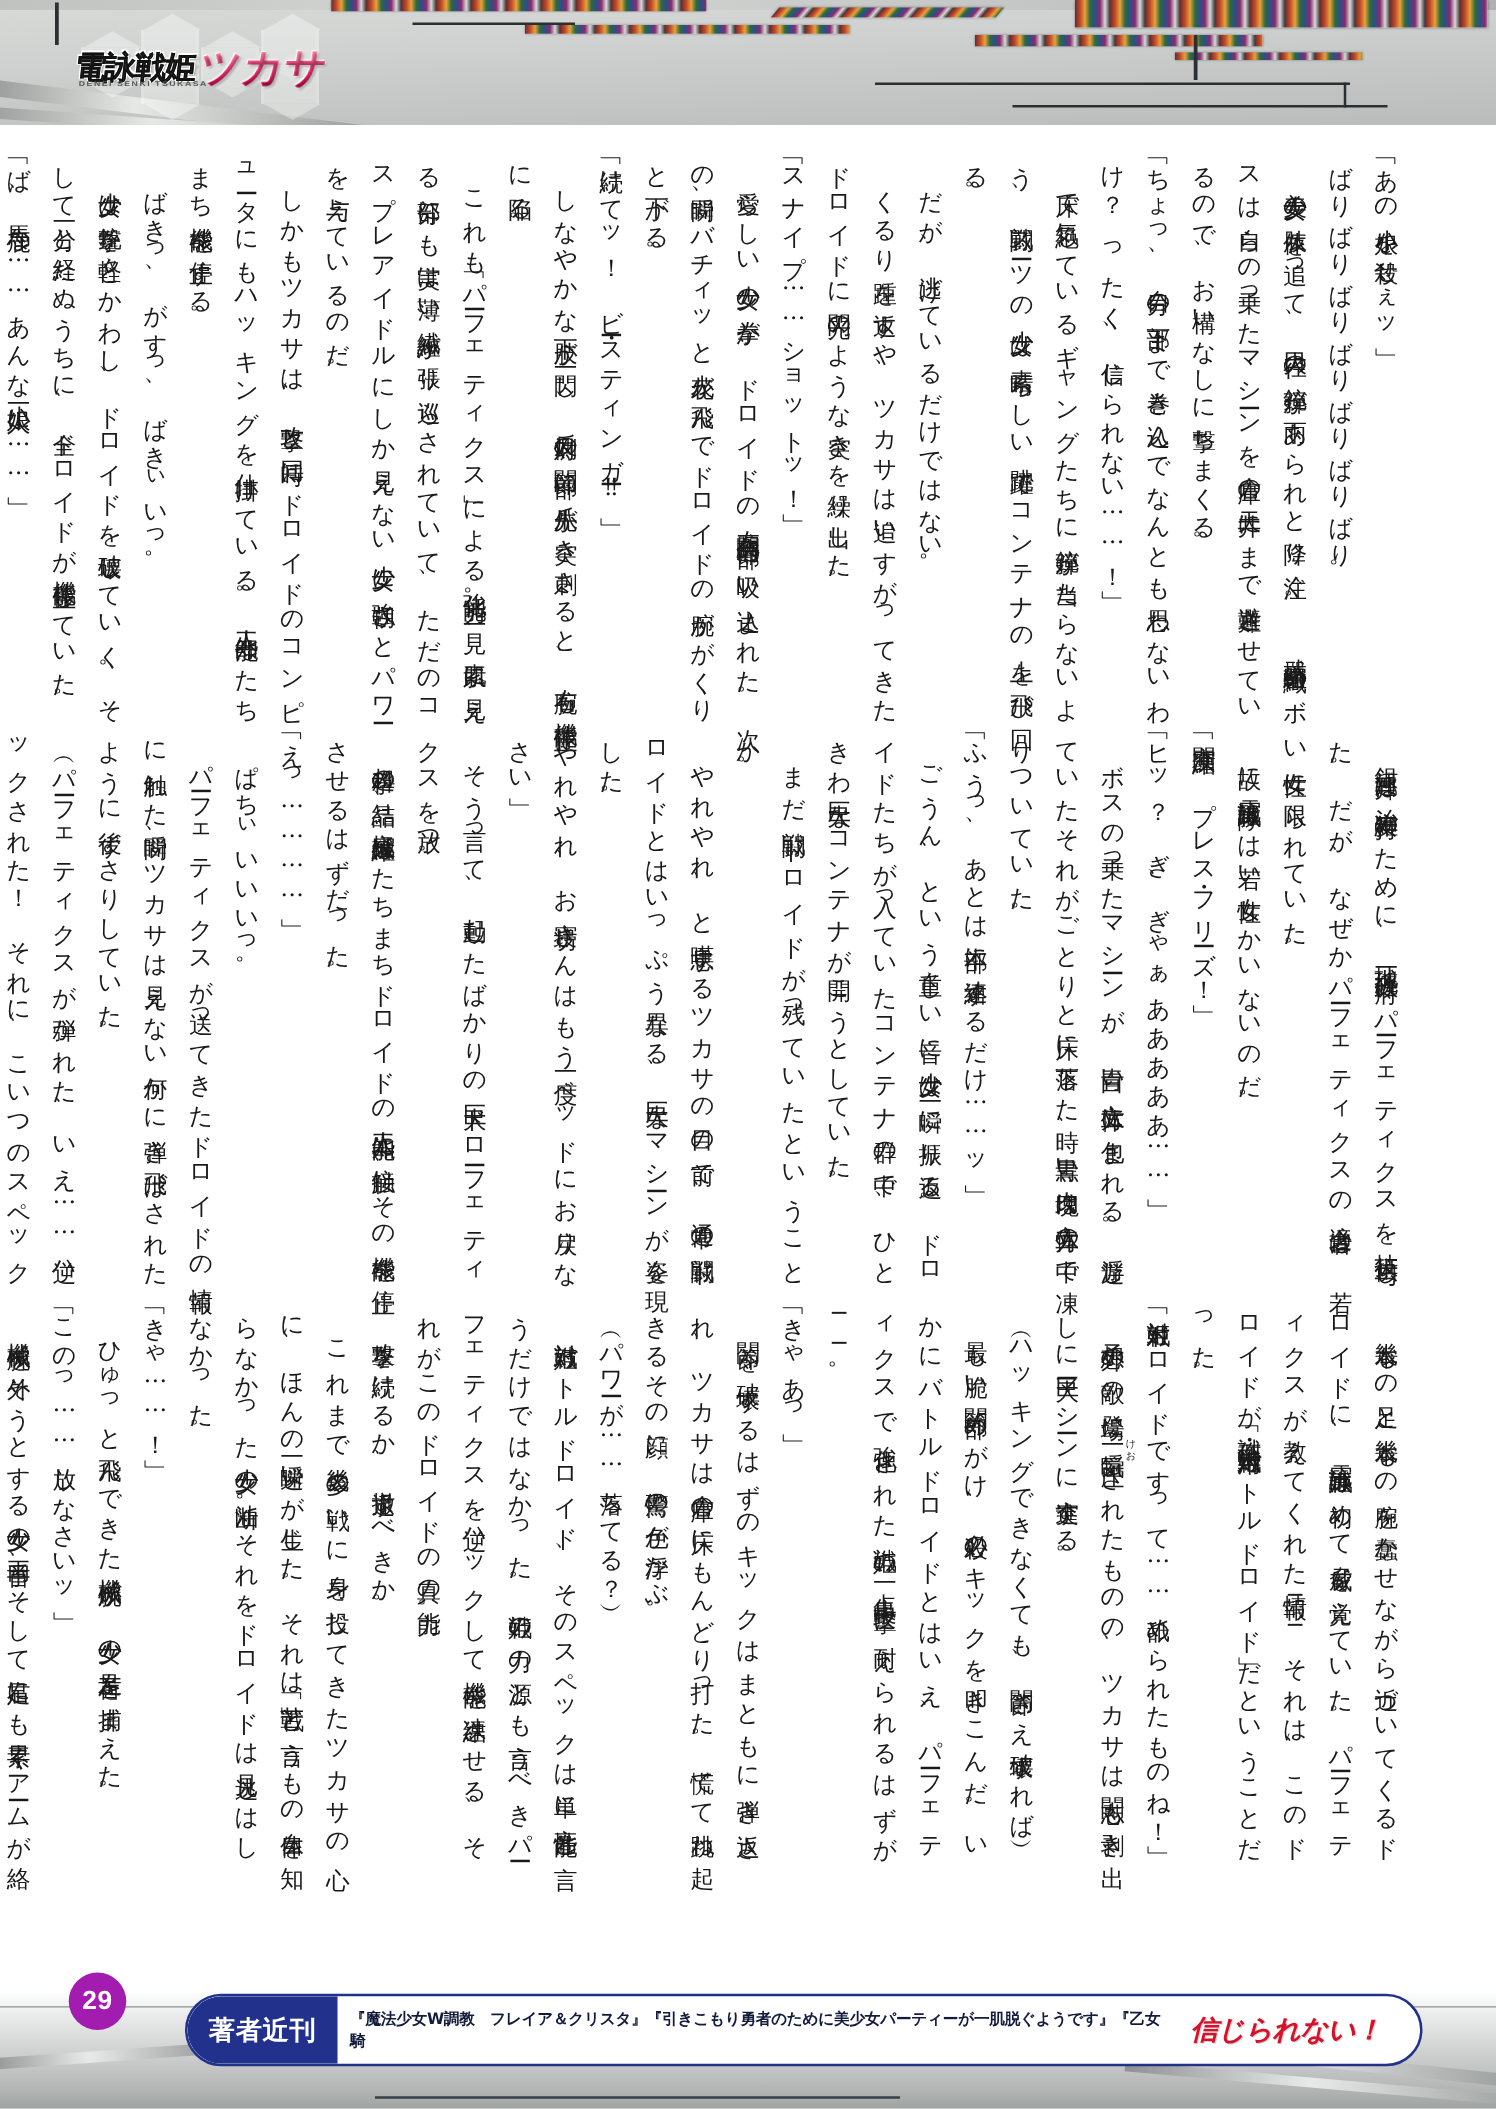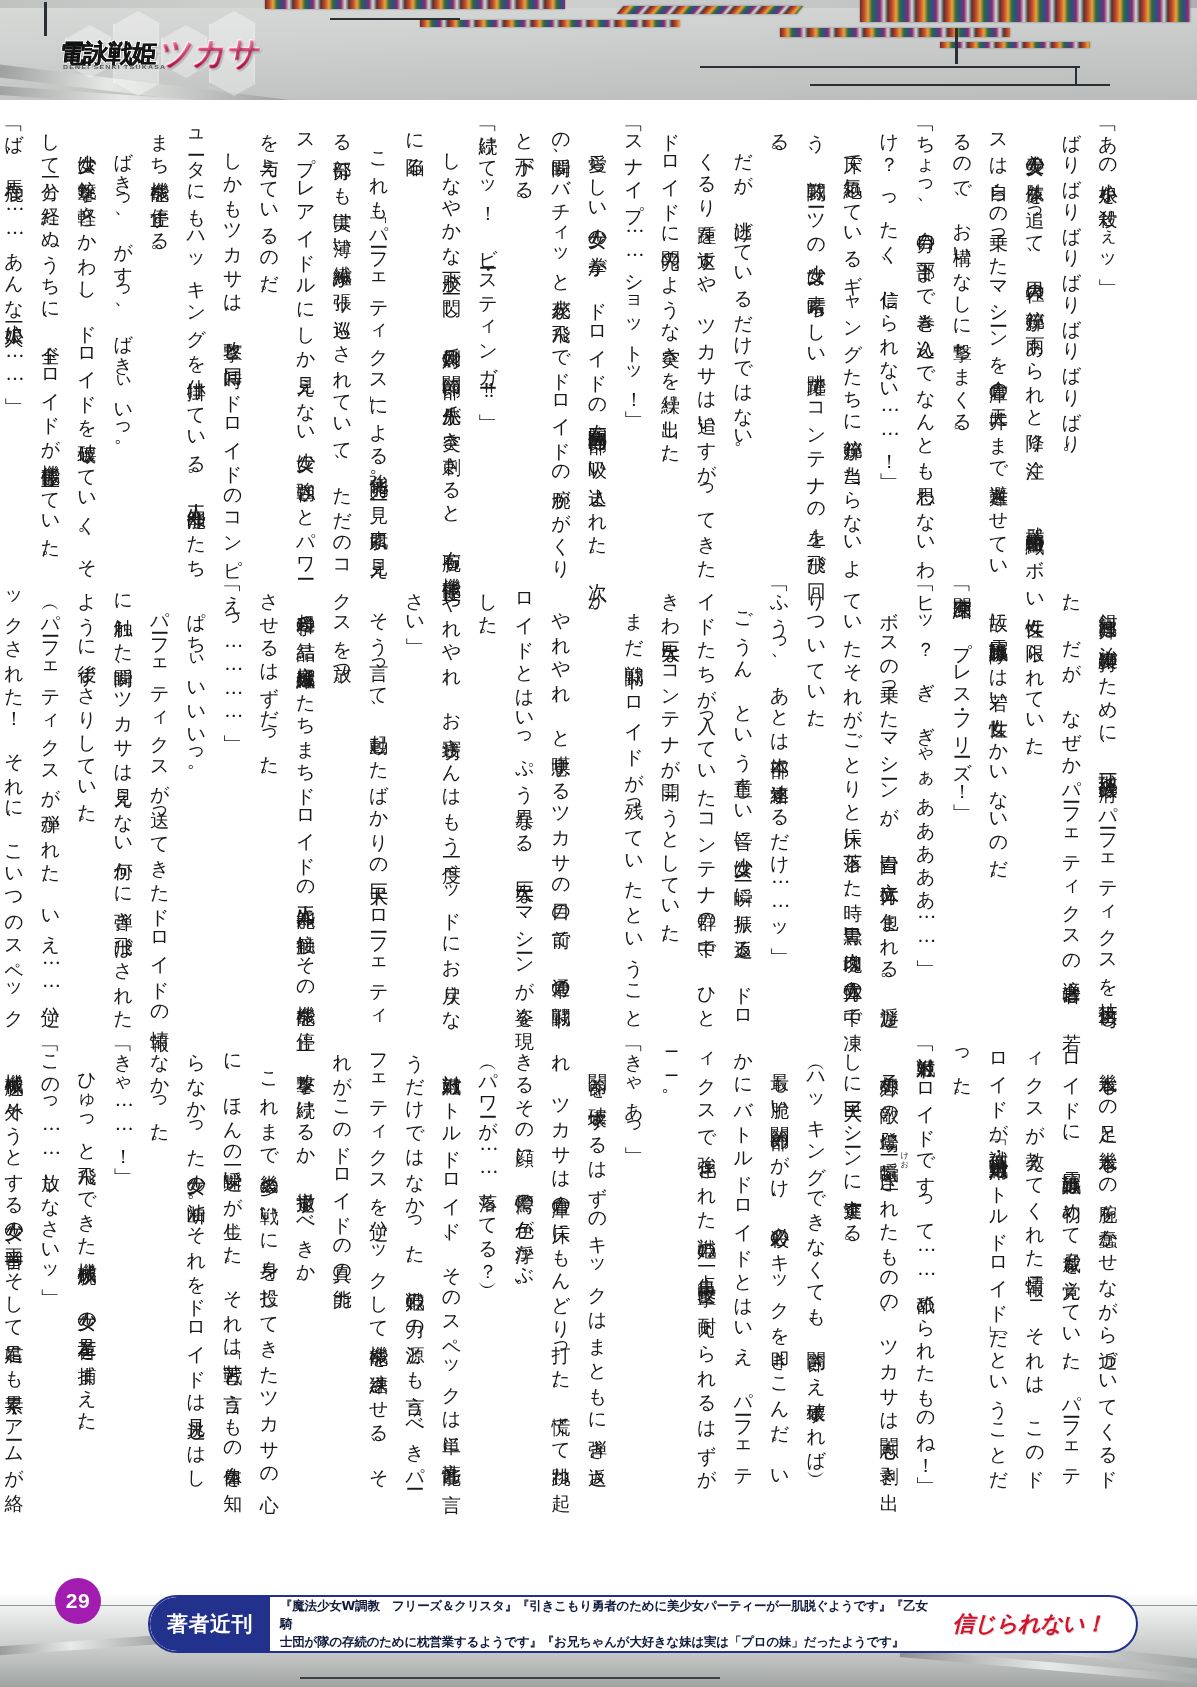--- a/index.html
+++ b/index.html
@@ -314,17 +314,16 @@
   <div class="ftr-diag" style="left:-10px; top:70px; width:180px; height:9px; transform:rotate(-4deg);"></div>
   <div class="ftr-line" style="left:0px; top:28px; width:1197px; height:1px; background:#8e9290;"></div>
   <div class="ftr-line" style="left:300px; top:100px; width:420px;"></div>
 </div>
 
 <div class="page-num">29</div>
 
 <div class="ad-bar">
   <div class="ad-label">著者近刊</div>
   <div class="ad-text">
-    <span>『魔法少女W調教　フリーズ＆クリスタ』『引きこもり勇者のために美少女パーティーが一肌脱ぐようです』『乙女騎</span>
-    <span>士団が隊の存続のために枕営業するようです』『お兄ちゃんが大好きな妹は実は「プロの妹」だったようです』</span>
+    <span>『魔法少女W調教　フレイア＆クリスタ』『引きこもり勇者のために美少女パーティーが一肌脱ぐようです』『乙女騎</span>
   </div>
   <div class="ad-onsale">信じられない！</div>
 </div>
 
 </body></html>

